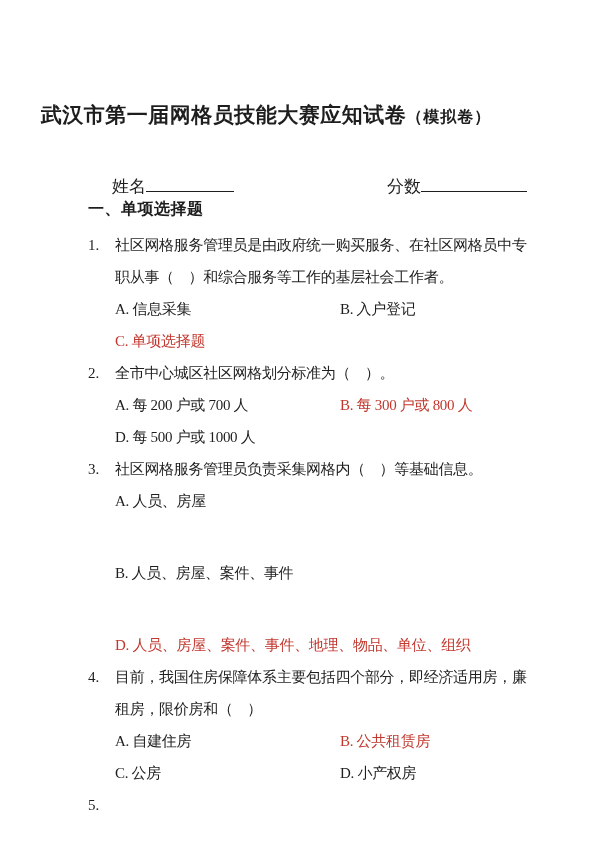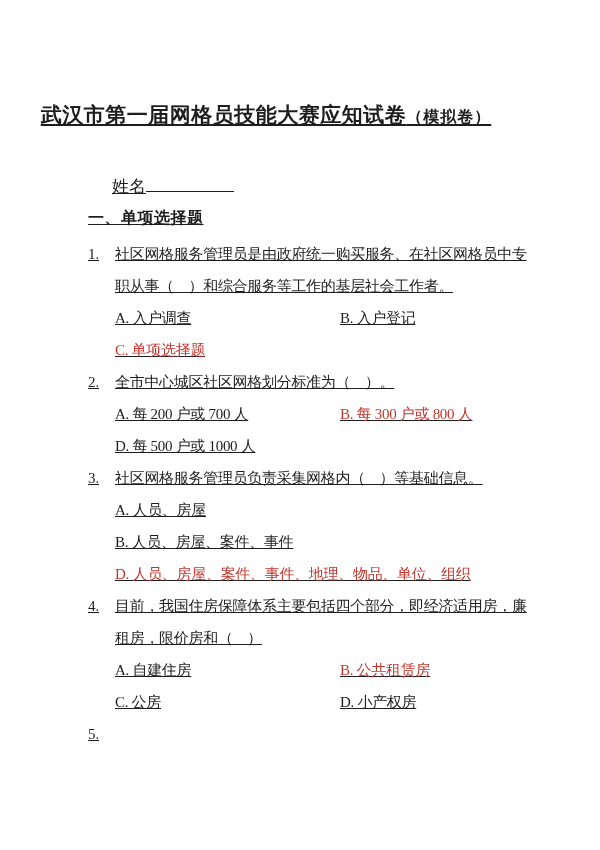--- a/index.html
+++ b/index.html
@@ -10,21 +10,20 @@
   * { margin: 0; padding: 0; box-sizing: border-box; }
   html, body { background: #ffffff; }
   .page {
     position: relative;
     width: 532px;
     height: 850px;
     background: var(--page-bg);
     color: var(--body-text);
     font-family: "Liberation Serif", "DejaVu Serif", serif;
     overflow: hidden;
-    text-decoration: underline;
   }
   .title {
     padding-top: 102px;
     text-align: center;
     font-size: 21px;
     font-weight: bold;
     line-height: 26px;
     letter-spacing: 0.5px;
     white-space: nowrap;
   }
@@ -44,21 +43,21 @@
     display: inline-block;
     height: 0.95em;
     border-bottom: 1.6px solid var(--body-text);
     vertical-align: baseline;
   }
   .blank-name { width: 88px; }
   .blank-score { width: 106px; }
   .field-score { margin-left: 153px; }
   .section-heading {
     margin-left: 88px;
-    margin-top: 9px;
+    margin-top: 0;
     font-family: "Liberation Sans", "DejaVu Sans", sans-serif;
     font-size: 16px;
     font-weight: bold;
     line-height: 22px;
     letter-spacing: 0.5px;
   }
   .questions {
     margin-left: 88px;
     margin-top: 9px;
     font-size: 15px;
@@ -75,51 +74,54 @@
     flex: 0 1 auto;
     max-width: 412px;
     line-height: 32px;
     letter-spacing: -0.3px;
   }
   .options {
     display: grid;
     margin-left: 27px;
   }
   .options.two { grid-template-columns: 225px 1fr; }
-  .options.single { grid-template-columns: 1fr; }
+  .options.single { grid-template-columns: 1fr; gap: 40px; }
   .option {
     line-height: 32px;
     letter-spacing: -0.3px;
     white-space: nowrap;
   }
   .option.answer { color: var(--answer-red); }
 </style>
 </head>
 <body>
 
 <div class="page">
 
   <h1 class="title"><span>武汉市第一届网格员技能大赛应知试卷</span><span class="title-paren">（模拟卷）</span></h1>
 
   <div class="name-score-row">
     <div class="field field-name">
       <span>姓名</span><span class="blank blank-name"></span>
     </div>
+    <div class="field field-score">
+      <span>分数</span><span class="blank blank-score"></span>
+    </div>
   </div>
 
   <div class="section-heading">一、单项选择题</div>
 
   <div class="questions">
       <div class="question">
         <div class="q-head">
           <span class="q-num">1.</span>
           <span class="q-text">社区网格服务管理员是由政府统一购买服务、在社区网格员中专职从事（　）和综合服务等工作的基层社会工作者。</span>
         </div>
         <div class="options two">
-          <div class="option">A. 入户调查</div>
+          <div class="option">A. 信息采集</div>
           <div class="option">B. 入户登记</div>
           <div class="option answer">C. 单项选择题</div>
         </div>
       </div>
       <div class="question">
         <div class="q-head">
           <span class="q-num">2.</span>
           <span class="q-text">全市中心城区社区网格划分标准为（　）。</span>
         </div>
         <div class="options two">

